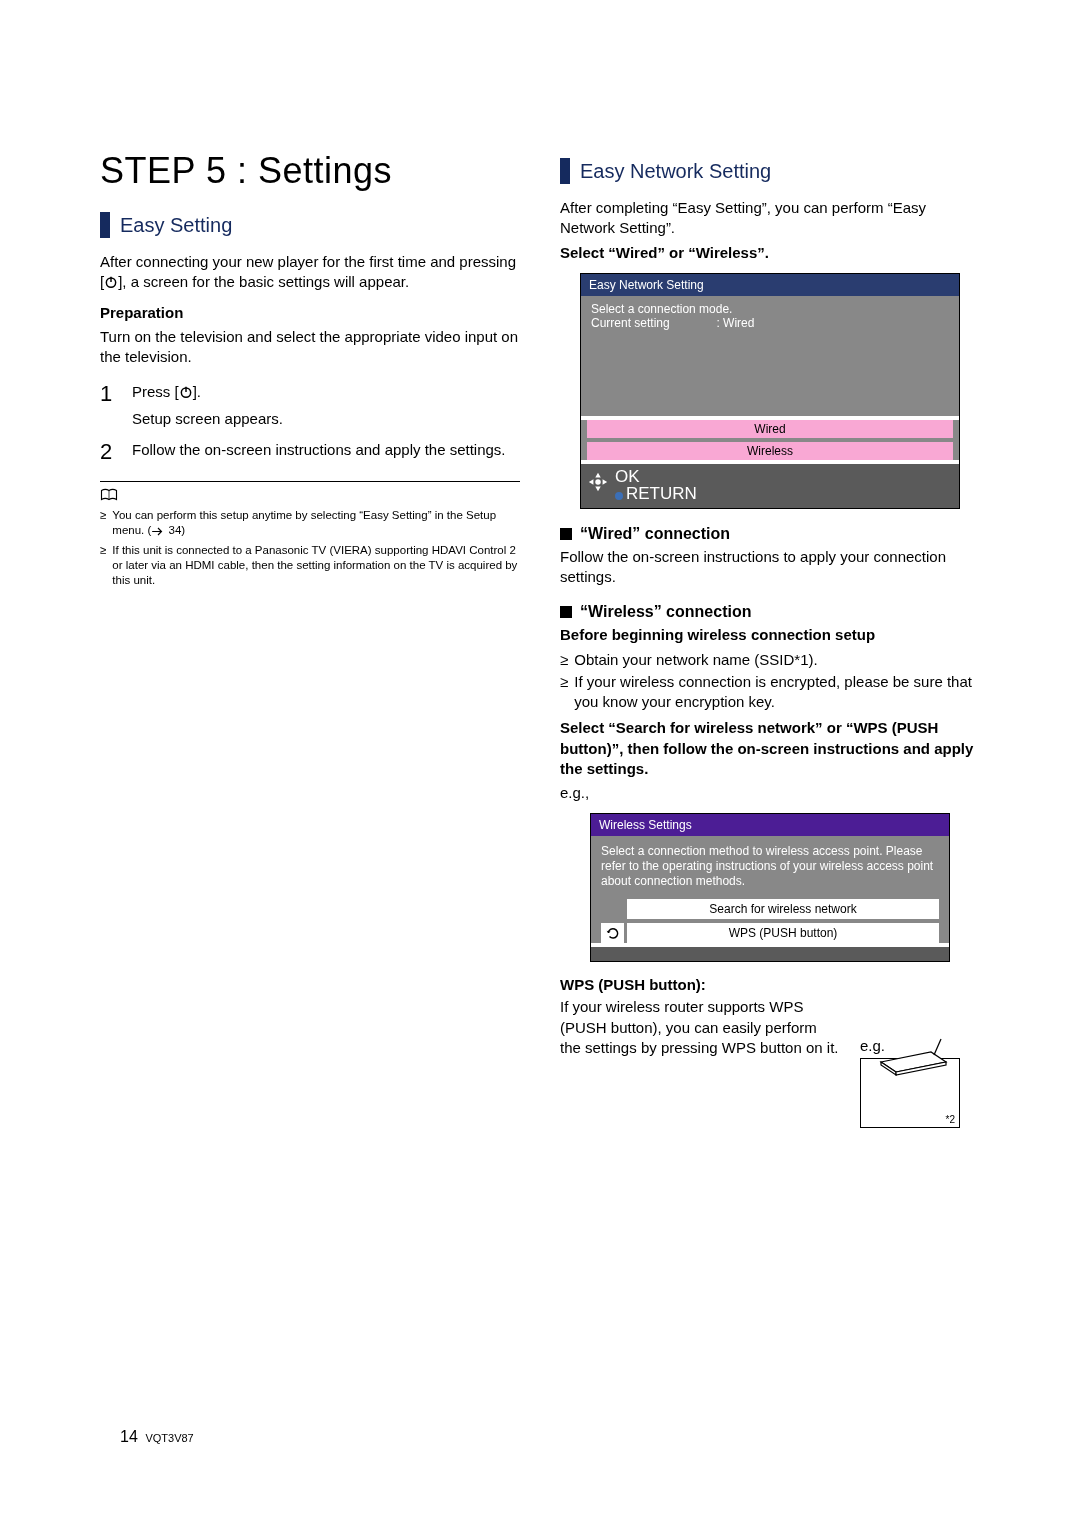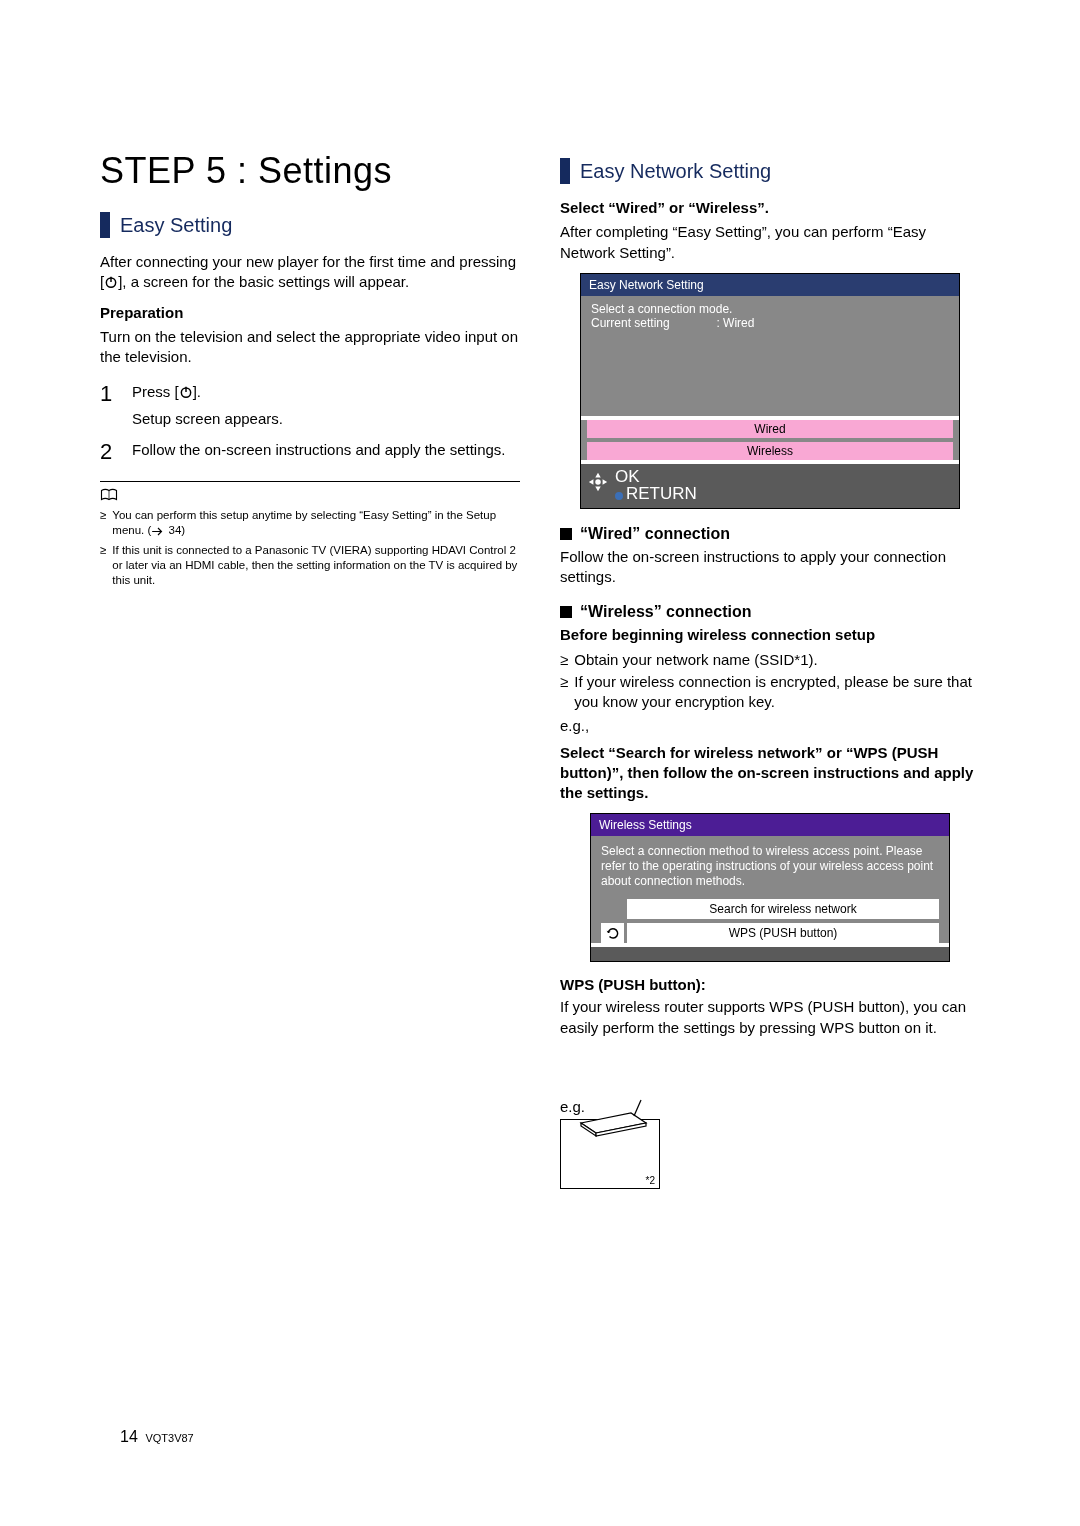--- a/index.html
+++ b/index.html
@@ -78,21 +78,21 @@
     width: 26px; background: #fff; color:#000; display:flex; align-items:center; justify-content:center;
     border-right: 3px solid #888;
   }
   .panel2 .row-opt .cell-label {
     flex: 1; background: #fff; color: #000; text-align: center; padding: 3px 0;
   }
   .panel2 .row-opt.noicon .cell-icon { background: transparent; border-right: 3px solid transparent; }
   .panel2 .bottom-strip { height: 14px; background: #5a5a5a; }
 
   .wps-title { font-size: 15px; font-weight: bold; margin: 14px 0 4px 0; }
-  .wps-row { display: flex; gap: 20px; align-items: flex-start; flex-direction: column; }
+  .wps-row { display: flex; gap: 20px; align-items: flex-start; }
   .wps-text { flex: 1; font-size: 15px; line-height: 1.35; }
   .wps-figure { width: 120px; margin-top: 40px; }
   .router-box {
     width: 100px; height: 70px; border: 1px solid #000; position: relative; margin-top: 4px;
   }
   .router-box .ref { position: absolute; right: 4px; bottom: 2px; font-size: 10px; }
   .router-svg { position: absolute; top: -22px; left: 10px; }
 
   .page-footer { position: absolute; left: 120px; bottom: 80px; font-size: 13px; }
   .page-footer .pn { font-size: 16px; font-weight: 400; margin-right: 4px; }
@@ -167,22 +167,22 @@
         </div>
       </div>
     </div>
 
     <div class="col">
       <div class="section-head">
         <div class="bar"></div>
         <div class="txt">Easy Network Setting</div>
       </div>
 
+      <p>After completing “Easy Setting”, you can perform “Easy Network Setting”.</p>
       <p style="font-weight:bold">Select “Wired” or “Wireless”.</p>
-      <p>After completing “Easy Setting”, you can perform “Easy Network Setting”.</p>
 
       <div class="panel">
         <div class="titlebar">Easy Network Setting</div>
         <div class="body">
           <div class="line1">Select a connection mode.</div>
           <div class="line2">
             <span>Current setting</span>
             <span style="display:inline-block; width:40px"></span>
             <span>: Wired</span>
           </div>
@@ -217,22 +217,22 @@
       <div class="bullet-list">
         <div class="li">
             <div class="bullet-dot">≥</div>
             <div>Obtain your network name (SSID*1).</div>
           </div>
         <div class="li">
             <div class="bullet-dot">≥</div>
             <div>If your wireless connection is encrypted, please be sure that you know your encryption key.</div>
           </div>
       </div>
+      <p style="font-weight:bold; margin-top:6px;">Select “Search for wireless network” or “WPS (PUSH button)”, then follow the on-screen instructions and apply the settings.</p>
       <p>e.g.,</p>
-      <p style="font-weight:bold; margin-top:6px;">Select “Search for wireless network” or “WPS (PUSH button)”, then follow the on-screen instructions and apply the settings.</p>
 
       <div class="panel2">
         <div class="titlebar">Wireless Settings</div>
         <div class="body2">
           <div class="desc">Select a connection method to wireless access point. Please refer to the operating instructions of your wireless access point about connection methods.</div>
           <div class="row-opt noicon">
             <div class="cell-icon"></div>
             <div class="cell-label">Search for wireless network</div>
           </div>
           <div class="row-opt">

